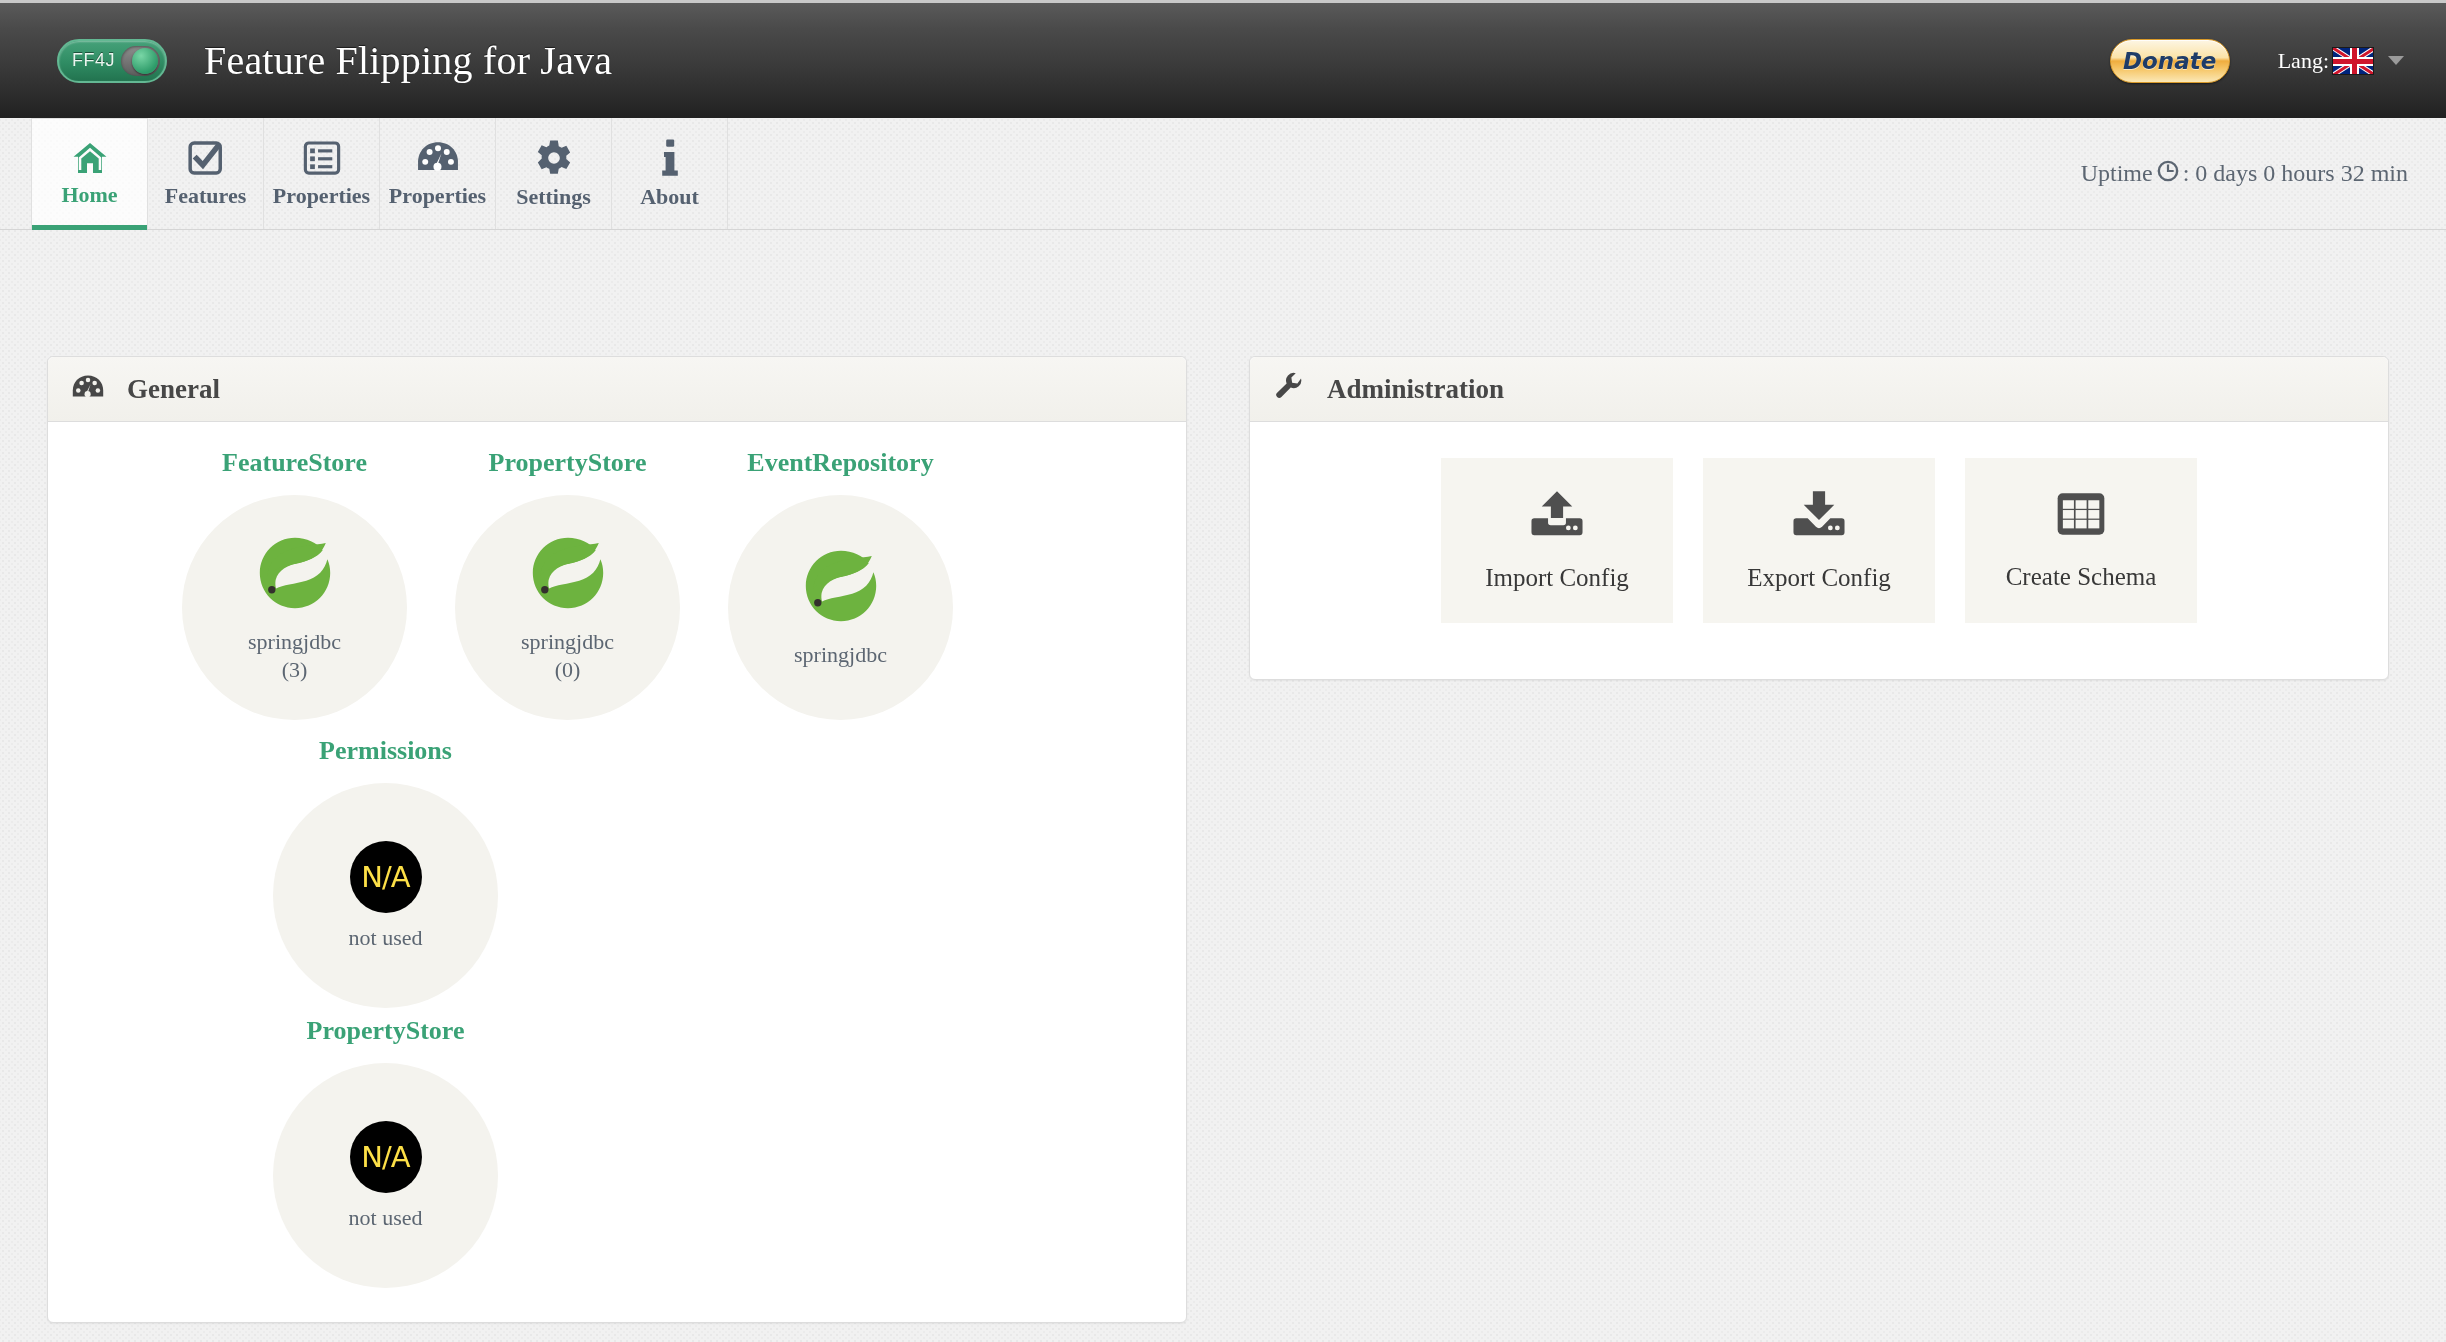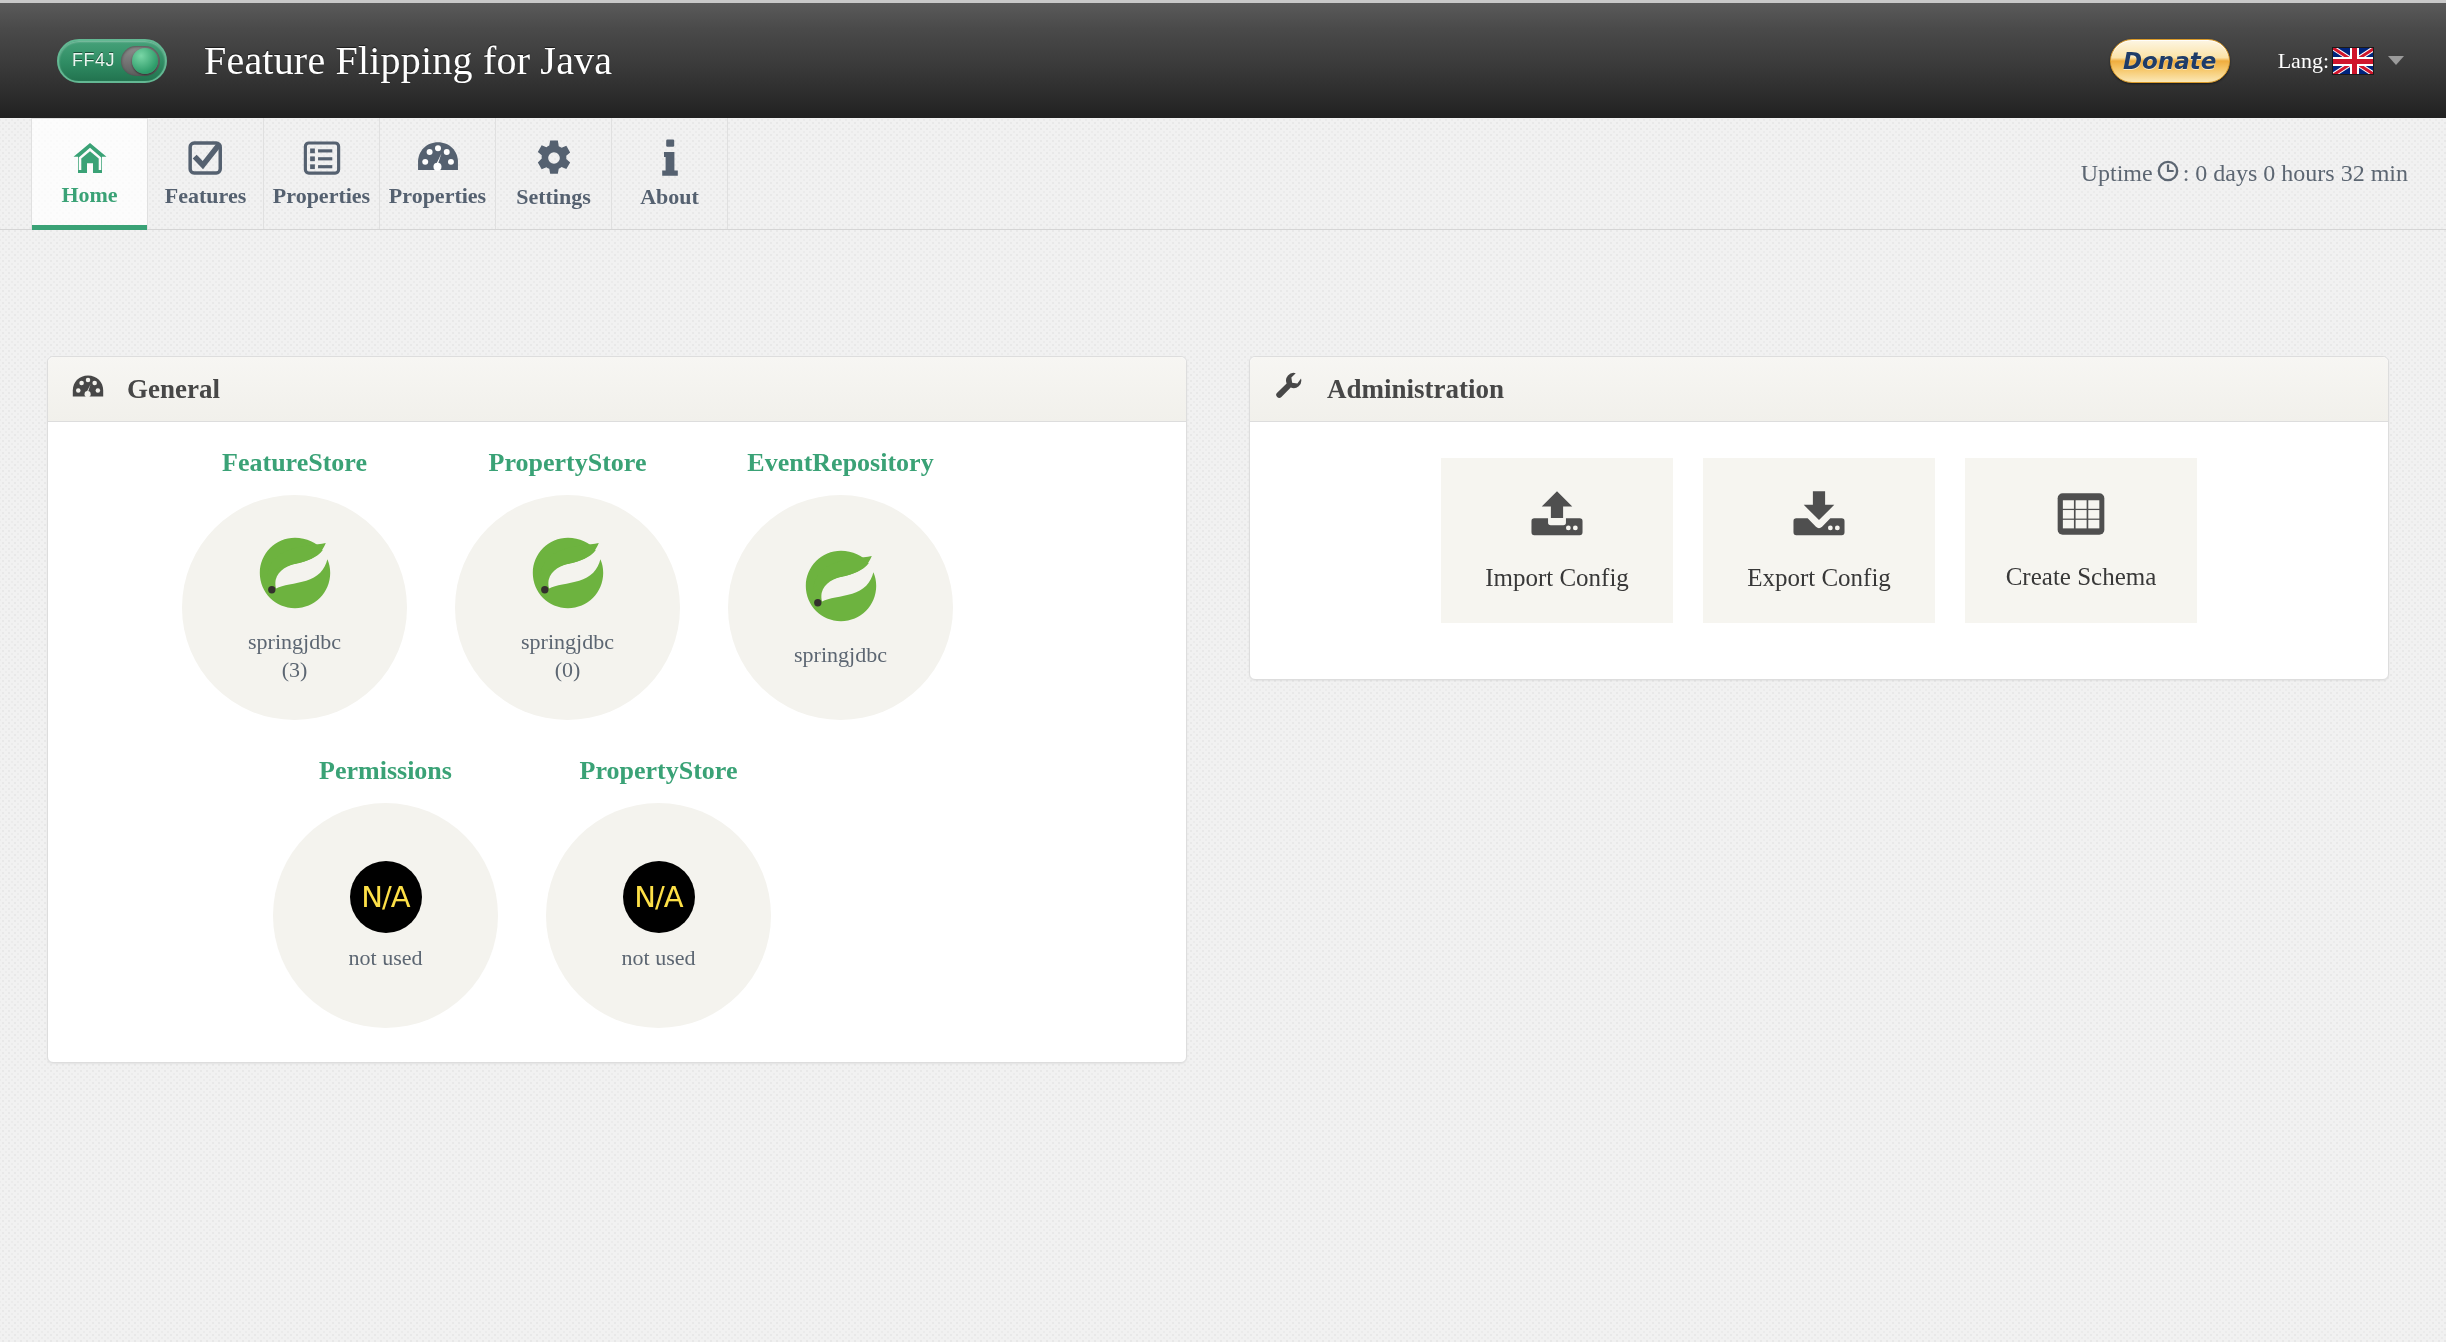--- a/index.html
+++ b/index.html
@@ -198,21 +198,21 @@
     color: #474747;
   }
   .panel-body { padding: 26px 22px 34px; }
 
   
   .store-row {
     display: flex;
     justify-content: flex-start;
   }
   .store-row.row1 { padding-left: 92px; gap: 8px; }
-  .store-row.row2 { padding-left: 183px; gap: 8px; margin-top: 36px; }
+  .store-row.row2 { padding-left: 183px; gap: 8px; margin-top: 16px; flex-direction: column; }
   .store-cell { width: 265px; display: flex; flex-direction: column; align-items: center; }
   .store-name {
     font-size: 26px;
     font-weight: bold;
     color: #3aa276;
     margin-bottom: 17px;
     white-space: nowrap;
   }
   .store-circle {
     width: 225px; height: 225px;

